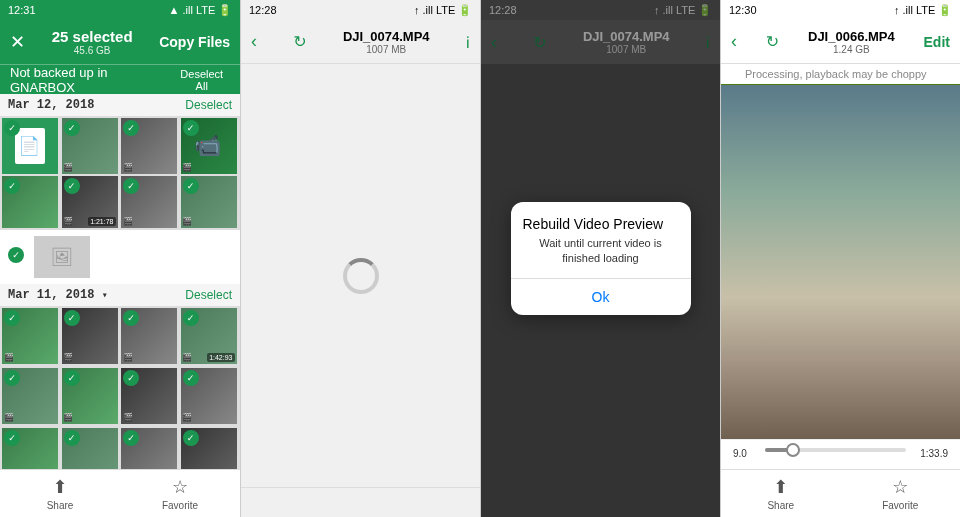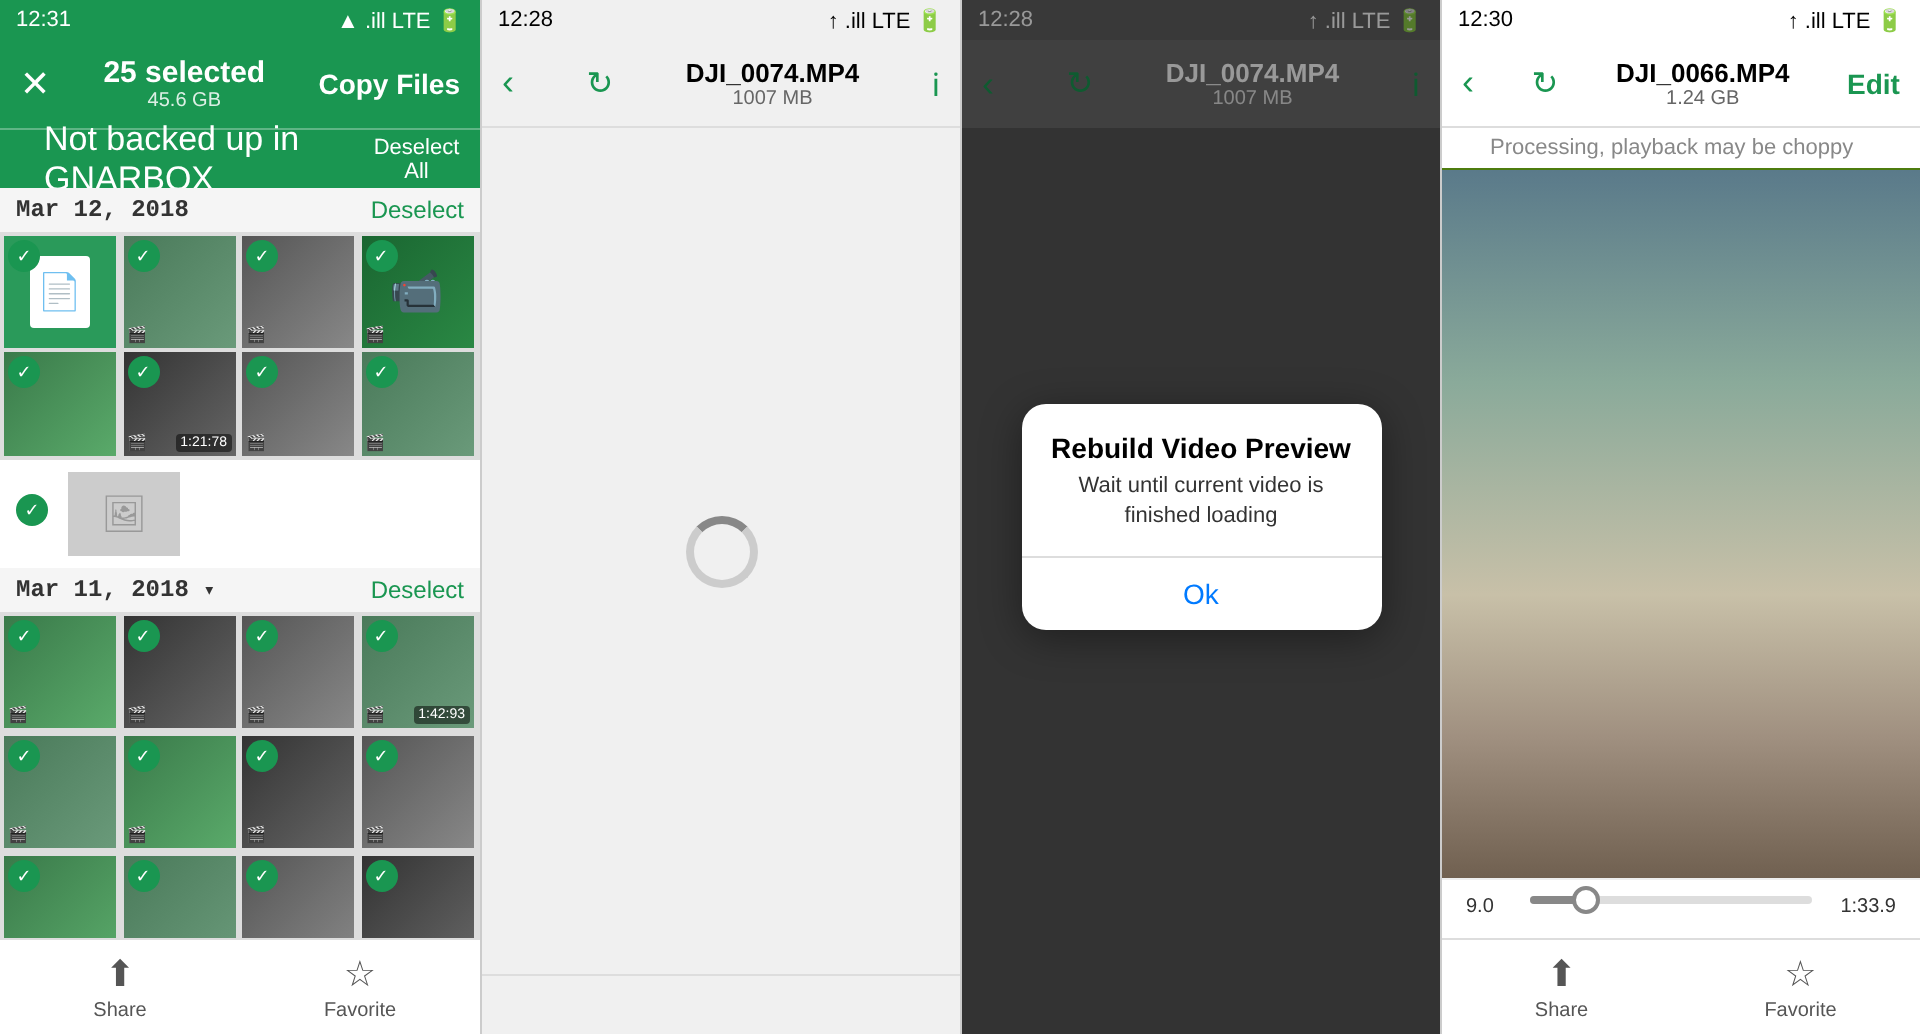--- a/index.html
+++ b/index.html
@@ -71,22 +71,21 @@
       background: #1a9651;
       display: flex;
       align-items: center;
       justify-content: space-between;
       padding: 4px 10px;
       height: 30px;
       border-top: 1px solid rgba(255,255,255,0.3);
     }
     .not-backed-text {
       color: #fff;
-      font-size: 17px;
-      margin-left: 12px;
+      font-size: 13px;
     }
     .deselect-all-btn {
       color: #fff;
       font-size: 11px;
       font-weight: 500;
       background: none;
       border: none;
       cursor: pointer;
       text-align: center;
     }
@@ -325,23 +324,23 @@
     }
     .modal-box {
       background: #fff;
       border-radius: 12px;
       width: 180px;
       overflow: hidden;
       box-shadow: 0 4px 20px rgba(0,0,0,0.4);
     }
     .modal-title {
       font-size: 14px;
-      font-weight: 700;
+      font-weight: 400;
       color: #000;
-      text-align: center;
+      text-align: left;
       padding: 14px 12px 4px;
     }
     .modal-message {
       font-size: 11px;
       color: #333;
       text-align: center;
       padding: 0 12px 12px;
       line-height: 1.4;
     }
     .modal-divider {

